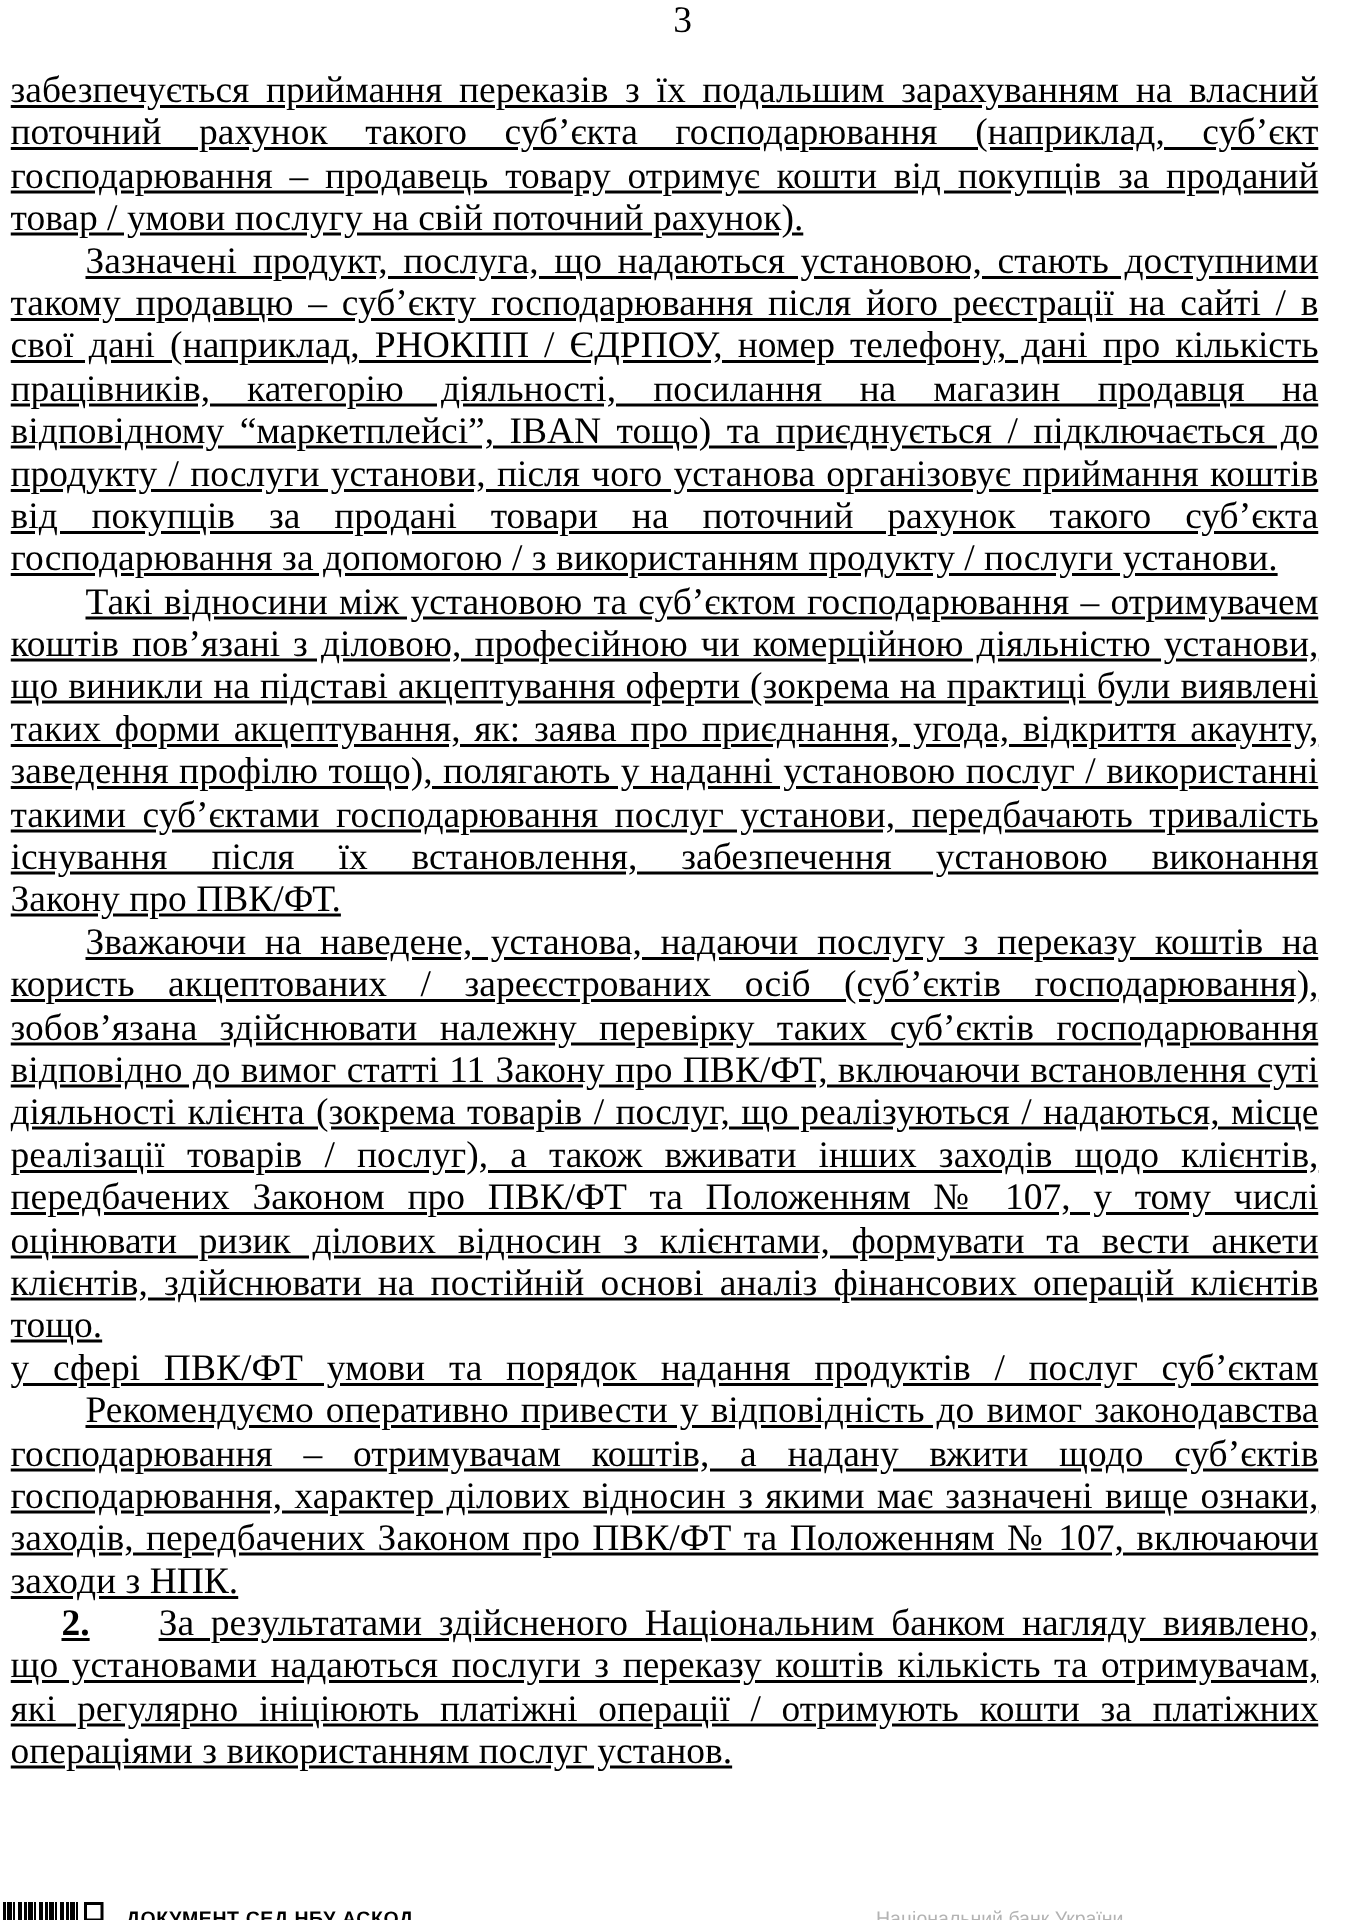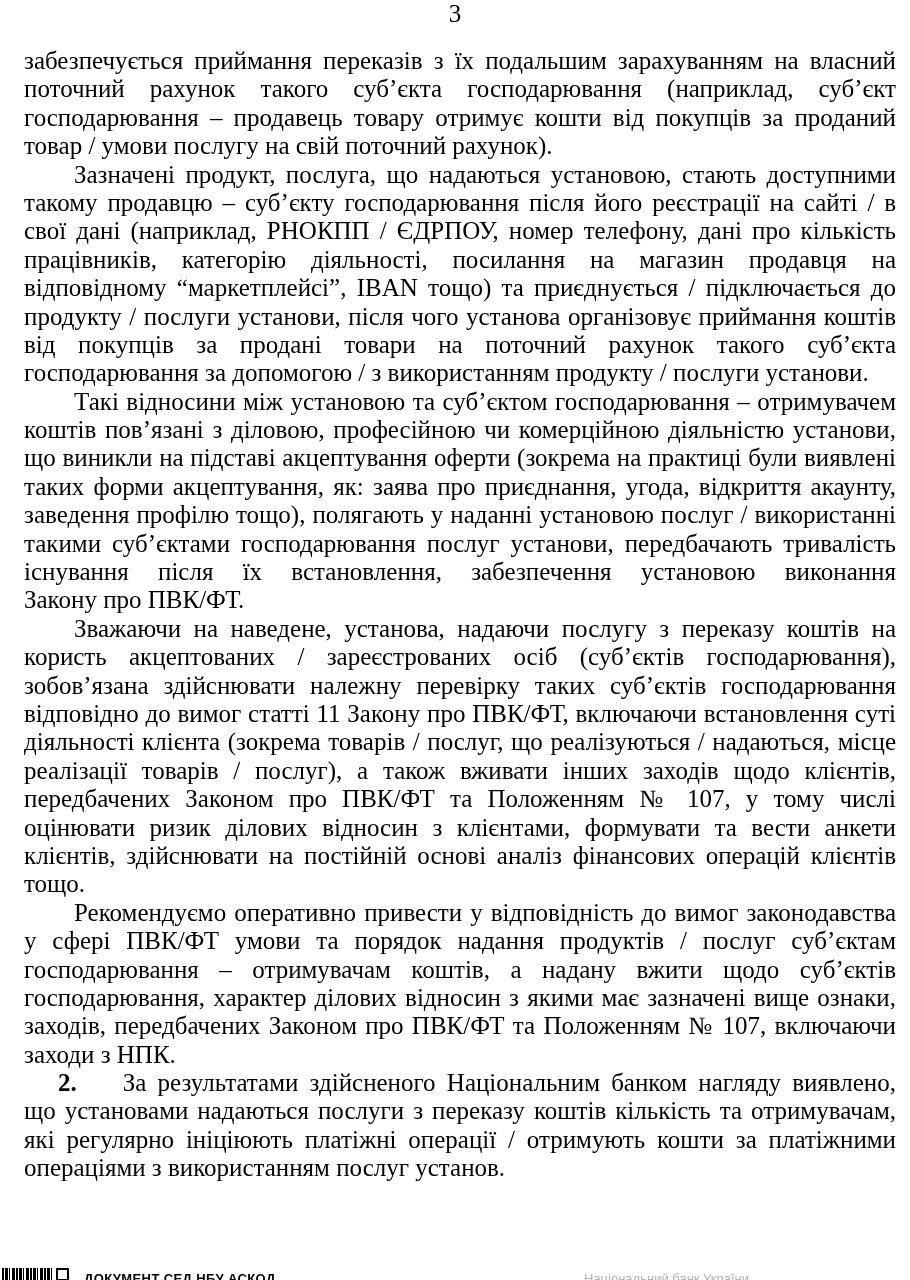--- a/index.html
+++ b/index.html
@@ -16,23 +16,24 @@
     position: absolute;
     top: 1px;
     left: 0;
     width: 910px;
     text-align: center;
     font-size: 25px;
     line-height: 26px;
   }
   .content {
     position: absolute;
-    left: 24px;
+    left: 7px;
     top: 47px;
     width: 872px;
+    text-decoration: underline;
   }
   .para { margin: 0; padding: 0; }
   .line {
     white-space: nowrap;
     overflow: hidden;
     height: 28.4px;
     line-height: 28.4px;
     font-size: 25px;
     text-align: justify;
     text-align-last: justify;
@@ -122,31 +123,31 @@
         <div class="line">зобов’язана здійснювати належну перевірку таких суб’єктів господарювання</div>
         <div class="line">відповідно до вимог статті 11 Закону про ПВК/ФТ, включаючи встановлення суті</div>
         <div class="line">діяльності клієнта (зокрема товарів / послуг, що реалізуються / надаються, місце</div>
         <div class="line">реалізації товарів / послуг), а також вживати інших заходів щодо клієнтів,</div>
         <div class="line">передбачених Законом про ПВК/ФТ та Положенням № 107, у тому числі</div>
         <div class="line">оцінювати ризик ділових відносин з клієнтами, формувати та вести анкети</div>
         <div class="line">клієнтів, здійснювати на постійній основі аналіз фінансових операцій клієнтів</div>
         <div class="line last">тощо.</div>
       </div>
       <div class="para">
+        <div class="line">у сфері ПВК/ФТ умови та порядок надання продуктів / послуг суб’єктам</div>
         <div class="line indent">Рекомендуємо оперативно привести у відповідність до вимог законодавства</div>
-        <div class="line">у сфері ПВК/ФТ умови та порядок надання продуктів / послуг суб’єктам</div>
         <div class="line">господарювання – отримувачам коштів, а надану вжити щодо суб’єктів</div>
         <div class="line">господарювання, характер ділових відносин з якими має зазначені вище ознаки,</div>
         <div class="line">заходів, передбачених Законом про ПВК/ФТ та Положенням № 107, включаючи</div>
         <div class="line last">заходи з НПК.</div>
       </div>
       <div class="para">
         <div class="line numbered"><span class="para-number">2.</span>За результатами здійсненого Національним банком нагляду виявлено,</div>
         <div class="line">що установами надаються послуги з переказу коштів кількість та отримувачам,</div>
-        <div class="line">які регулярно ініціюють платіжні операції / отримують кошти за платіжними</div>
+        <div class="line">які регулярно ініціюють платіжні операції / отримують кошти за платіжних</div>
         <div class="line last">операціями з використанням послуг установ.</div>
       </div>
     </div>
 
   <div class="footer-barcode"></div>
   <div class="footer-square"></div>
   <div class="footer-left">ДОКУМЕНТ СЕД НБУ АСКОД</div>
   <div class="footer-right">Національний банк України</div>
 </div>
 

